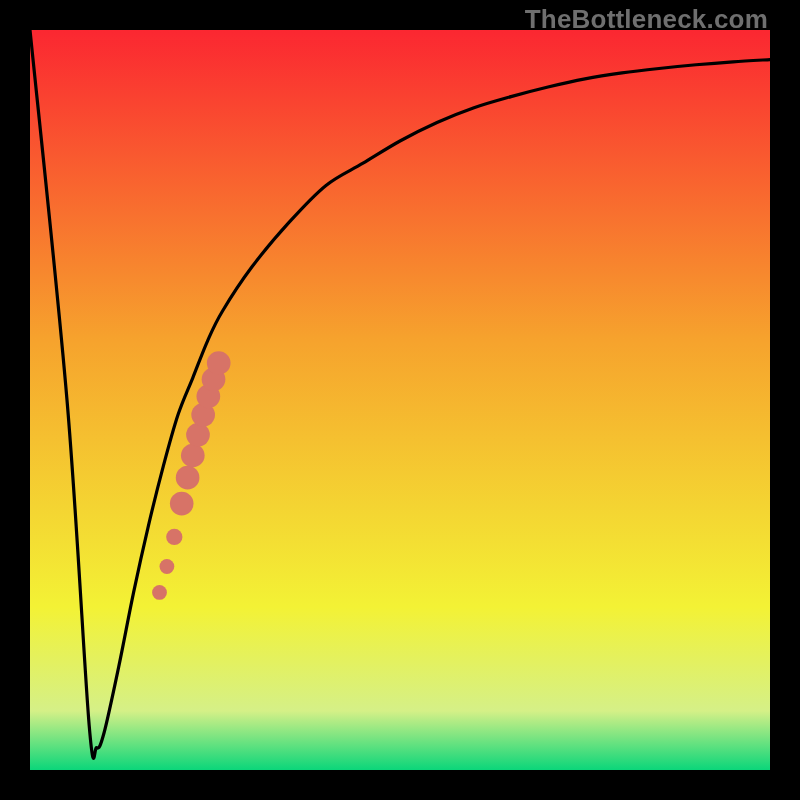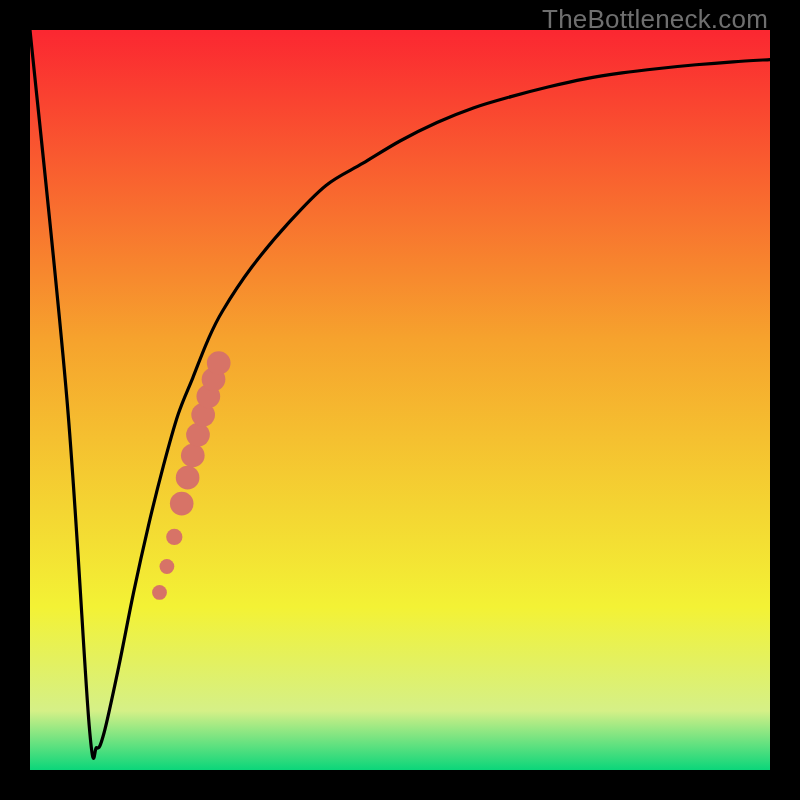--- a/index.html
+++ b/index.html
@@ -25,21 +25,21 @@
     top: 0;
     width: 740px;
     height: 740px;
   }
   .watermark {
     position: absolute;
     top: 4px;
     right: 32px;
     color: #6f6f6f;
     font-size: 26px;
-    font-weight: 400;
+    font-weight: 700;
     letter-spacing: 0.2px;
   }
   svg { display: block; }
 </style>
 </head>
 <body>
 
 <div class="watermark">TheBottleneck.com</div>
 
 <div class="frame">

